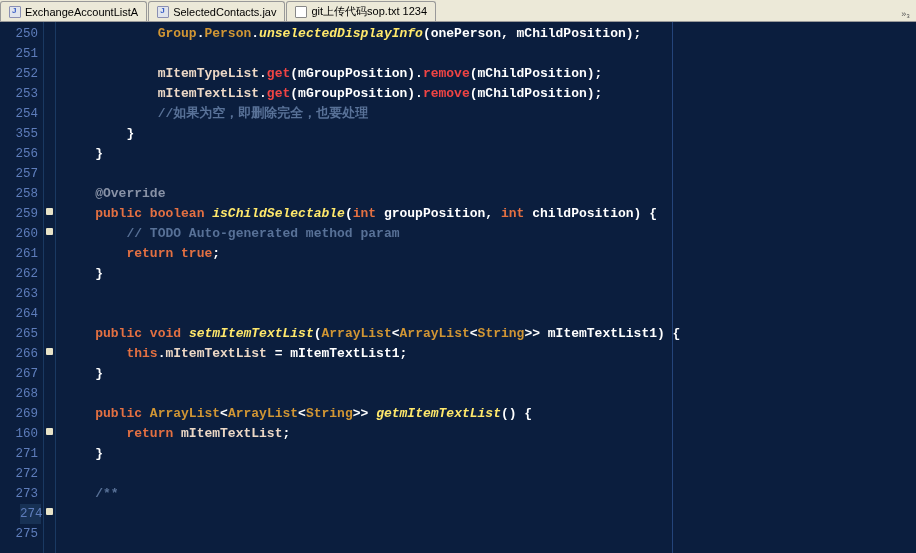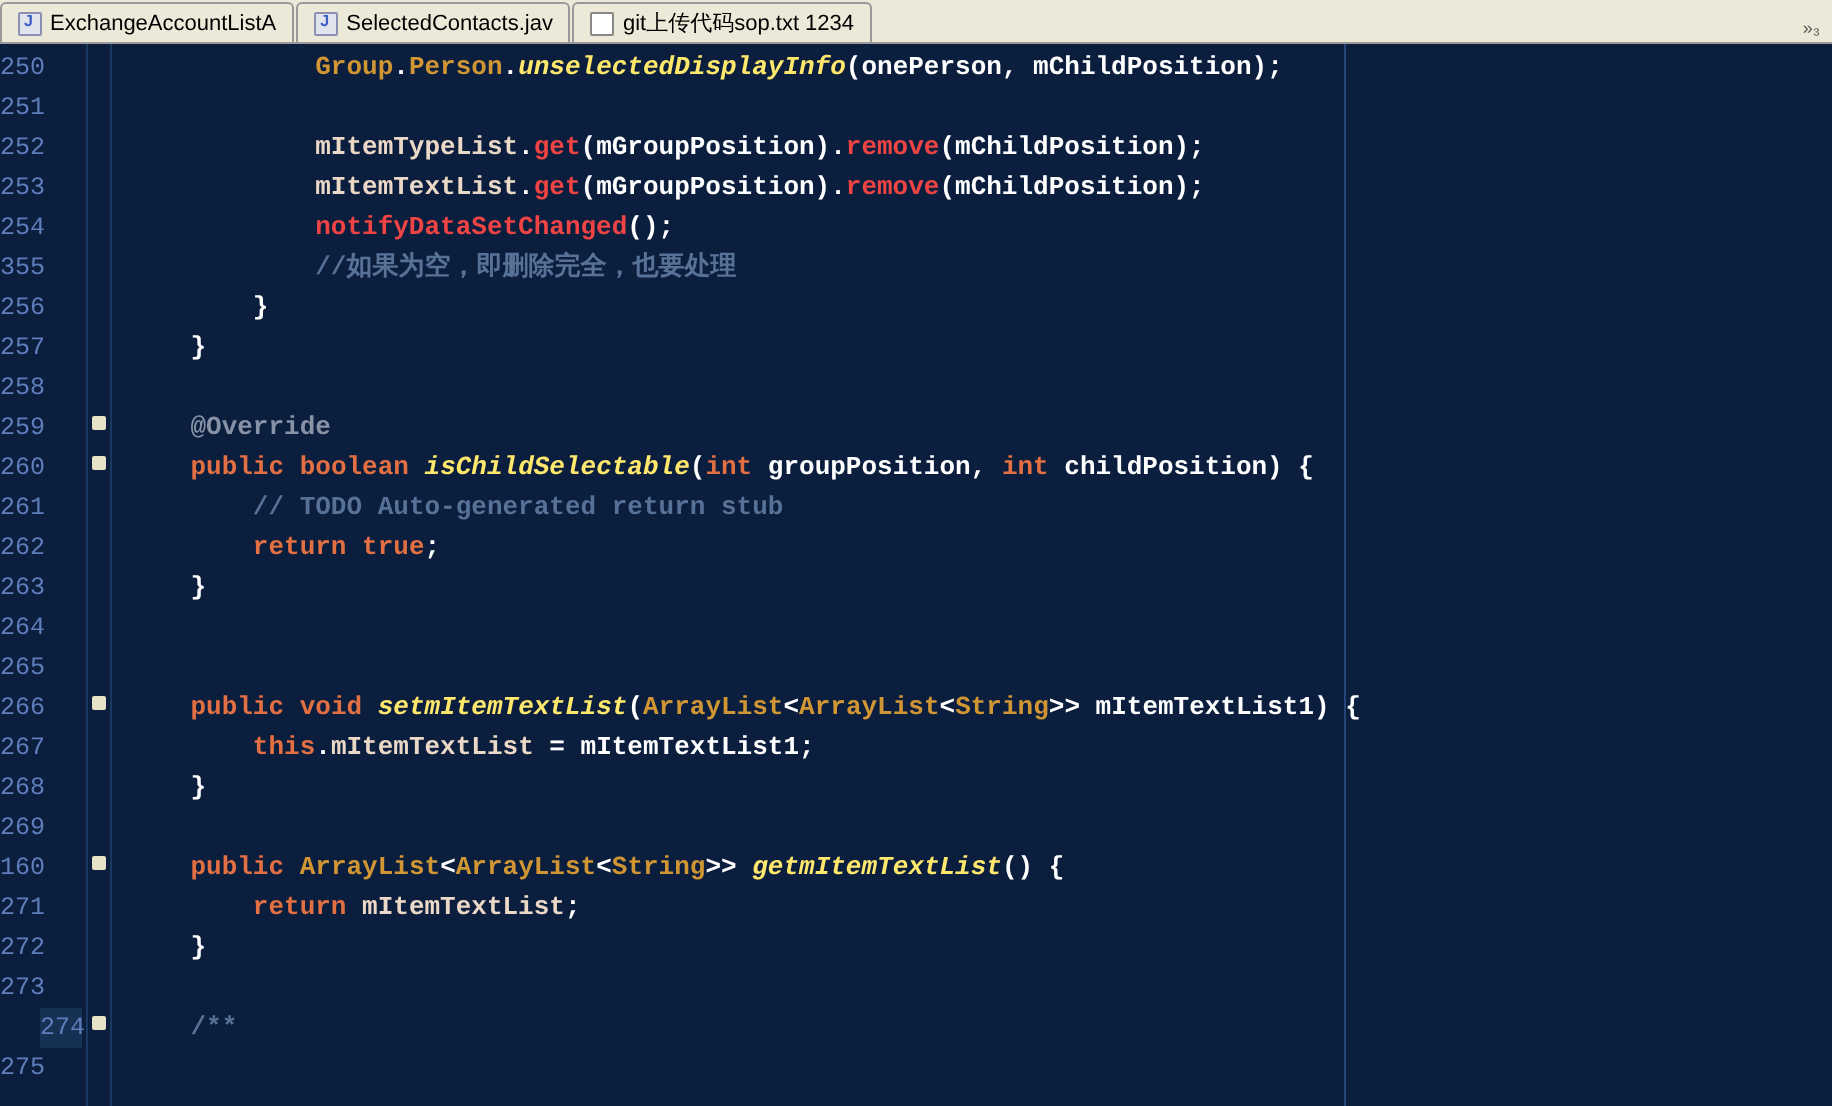--- a/index.html
+++ b/index.html
@@ -81,21 +81,21 @@
   cursor: pointer;
   font-family: Tahoma, sans-serif;
 }
 .editor-wrap {
   display: flex;
   height: calc(100% - 22px);
 }
 .gutter {
   width: 44px;
   background: #0b1e3e;
-  text-align: left;
+  text-align: right;
   padding: 2px 2px 0 0;
   color: #5e7dbb;
   font-size: 12.5px;
   border-right: 1px solid #1a3962;
   user-select: none;
 }
 .gutter .gline {
   height: 20px;
   line-height: 20px;
   padding-right: 3px;
@@ -247,28 +247,27 @@
         <div class="mark-dot"></div>
       </div>
       <div class="mrow"></div>
     </div>
   <div class="code-area" id="code">
     <div class="vrule"></div>
   <div class="code-line"><span class="tk-default">            </span><span class="tk-type">Group</span><span class="tk-punct">.</span><span class="tk-type">Person</span><span class="tk-punct">.</span><span class="tk-method">unselectedDisplayInfo</span><span class="tk-punct">(</span><span class="tk-ident">onePerson</span><span class="tk-punct">, </span><span class="tk-ident">mChildPosition</span><span class="tk-punct">);</span></div>
       <div class="code-line"></div>
       <div class="code-line"><span class="tk-default">            </span><span class="tk-field">mItemTypeList</span><span class="tk-punct">.</span><span class="tk-call">get</span><span class="tk-punct">(</span><span class="tk-ident">mGroupPosition</span><span class="tk-punct">).</span><span class="tk-call">remove</span><span class="tk-punct">(</span><span class="tk-ident">mChildPosition</span><span class="tk-punct">);</span></div>
       <div class="code-line"><span class="tk-default">            </span><span class="tk-field">mItemTextList</span><span class="tk-punct">.</span><span class="tk-call">get</span><span class="tk-punct">(</span><span class="tk-ident">mGroupPosition</span><span class="tk-punct">).</span><span class="tk-call">remove</span><span class="tk-punct">(</span><span class="tk-ident">mChildPosition</span><span class="tk-punct">);</span></div>
-      <div class="code-line"><span class="tk-default">            </span><span class="tk-call">notifyDataSetChanged</span><span class="tk-punct">();</span></div>
       <div class="code-line"><span class="tk-default">            </span><span class="tk-comment">//如果为空，即删除完全，也要处理</span></div>
       <div class="code-line"><span class="tk-punct">        }</span></div>
       <div class="code-line"><span class="tk-punct">    }</span></div>
       <div class="code-line"></div>
       <div class="code-line"><span class="tk-default">    </span><span class="tk-annot">@Override</span></div>
       <div class="code-line"><span class="tk-default">    </span><span class="tk-kw">public</span><span class="tk-default"> </span><span class="tk-kw">boolean</span><span class="tk-default"> </span><span class="tk-method">isChildSelectable</span><span class="tk-punct">(</span><span class="tk-kw">int</span><span class="tk-ident"> groupPosition, </span><span class="tk-kw">int</span><span class="tk-ident"> childPosition) {</span></div>
-      <div class="code-line"><span class="tk-default">        </span><span class="tk-comment">// </span><span class="tk-comment">TODO</span><span class="tk-comment"> Auto-generated return stub</span></div>
+      <div class="code-line"><span class="tk-default">        </span><span class="tk-comment">// </span><span class="tk-comment">TODO</span><span class="tk-comment"> Auto-generated method param</span></div>
       <div class="code-line"><span class="tk-default">        </span><span class="tk-kw">return</span><span class="tk-default"> </span><span class="tk-kw">true</span><span class="tk-punct">;</span></div>
       <div class="code-line"><span class="tk-punct">    }</span></div>
       <div class="code-line"></div>
       <div class="code-line"></div>
       <div class="code-line"><span class="tk-default">    </span><span class="tk-kw">public</span><span class="tk-default"> </span><span class="tk-kw">void</span><span class="tk-default"> </span><span class="tk-method">setmItemTextList</span><span class="tk-punct">(</span><span class="tk-type">ArrayList</span><span class="tk-punct">&lt;</span><span class="tk-type">ArrayList</span><span class="tk-punct">&lt;</span><span class="tk-type">String</span><span class="tk-punct">&gt;&gt; </span><span class="tk-ident">mItemTextList1</span><span class="tk-punct">) {</span></div>
       <div class="code-line"><span class="tk-default">        </span><span class="tk-kw">this</span><span class="tk-punct">.</span><span class="tk-field">mItemTextList</span><span class="tk-ident"> = mItemTextList1;</span></div>
       <div class="code-line"><span class="tk-punct">    }</span></div>
       <div class="code-line"></div>
       <div class="code-line"><span class="tk-default">    </span><span class="tk-kw">public</span><span class="tk-default"> </span><span class="tk-type">ArrayList</span><span class="tk-punct">&lt;</span><span class="tk-type">ArrayList</span><span class="tk-punct">&lt;</span><span class="tk-type">String</span><span class="tk-punct">&gt;&gt; </span><span class="tk-method">getmItemTextList</span><span class="tk-punct">() {</span></div>
       <div class="code-line"><span class="tk-default">        </span><span class="tk-kw">return</span><span class="tk-default"> </span><span class="tk-field">mItemTextList</span><span class="tk-punct">;</span></div>

